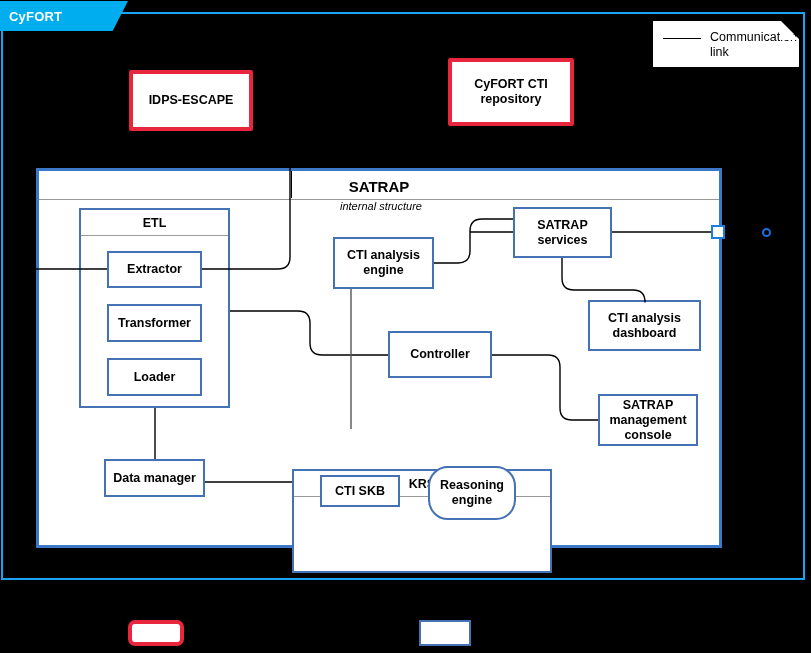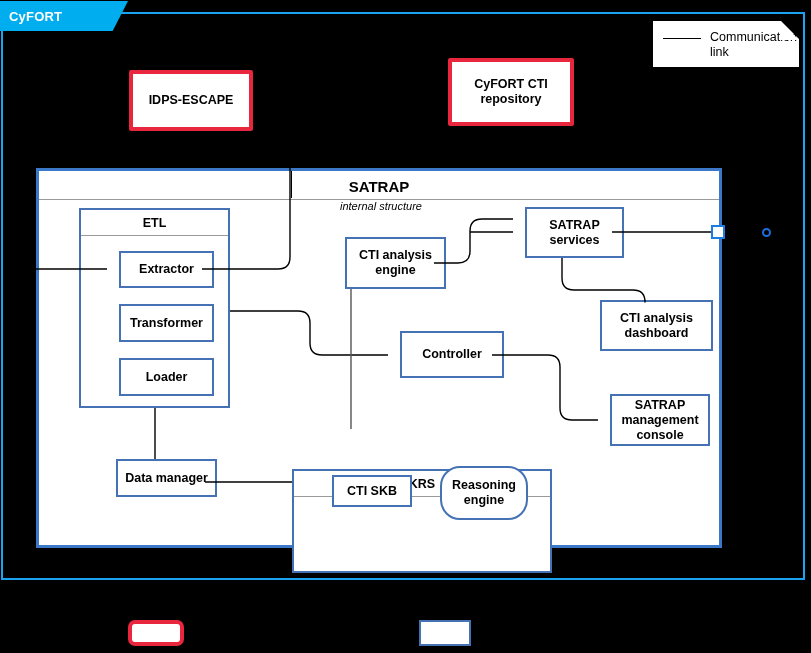--- a/index.html
+++ b/index.html
@@ -30,21 +30,21 @@
 
   
   .redbox{position:absolute;background:#fff;border:4px solid #E8273E;
       border-radius:2px;box-sizing:border-box;display:flex;align-items:center;
       justify-content:center;text-align:center;font-weight:bold;font-size:12.5px;
       color:#000;line-height:15px;}
 
   
   .bbox{position:absolute;background:#fff;border:2px solid #4472B4;
       box-sizing:border-box;display:flex;align-items:center;justify-content:center;
-      text-align:center;font-weight:bold;font-size:12.5px;color:#000;line-height:15px;margin-left:12px;}
+      text-align:center;font-weight:bold;font-size:12.5px;color:#000;line-height:15px;}
 
   
   .pkg{position:absolute;background:#fff;border:2px solid #4472B4;box-sizing:border-box;}
   .pkg>.pkg-title{position:absolute;left:0;right:0;top:0;height:25px;
       display:flex;align-items:center;justify-content:center;
       font-weight:bold;font-size:12.5px;color:#000;}
   .pkg>.pkg-divider{position:absolute;left:0;right:0;height:1px;background:#9a9a9a;top:25px;}
 
   
   .satrap{position:absolute;left:36px;top:168px;width:686px;height:380px;

